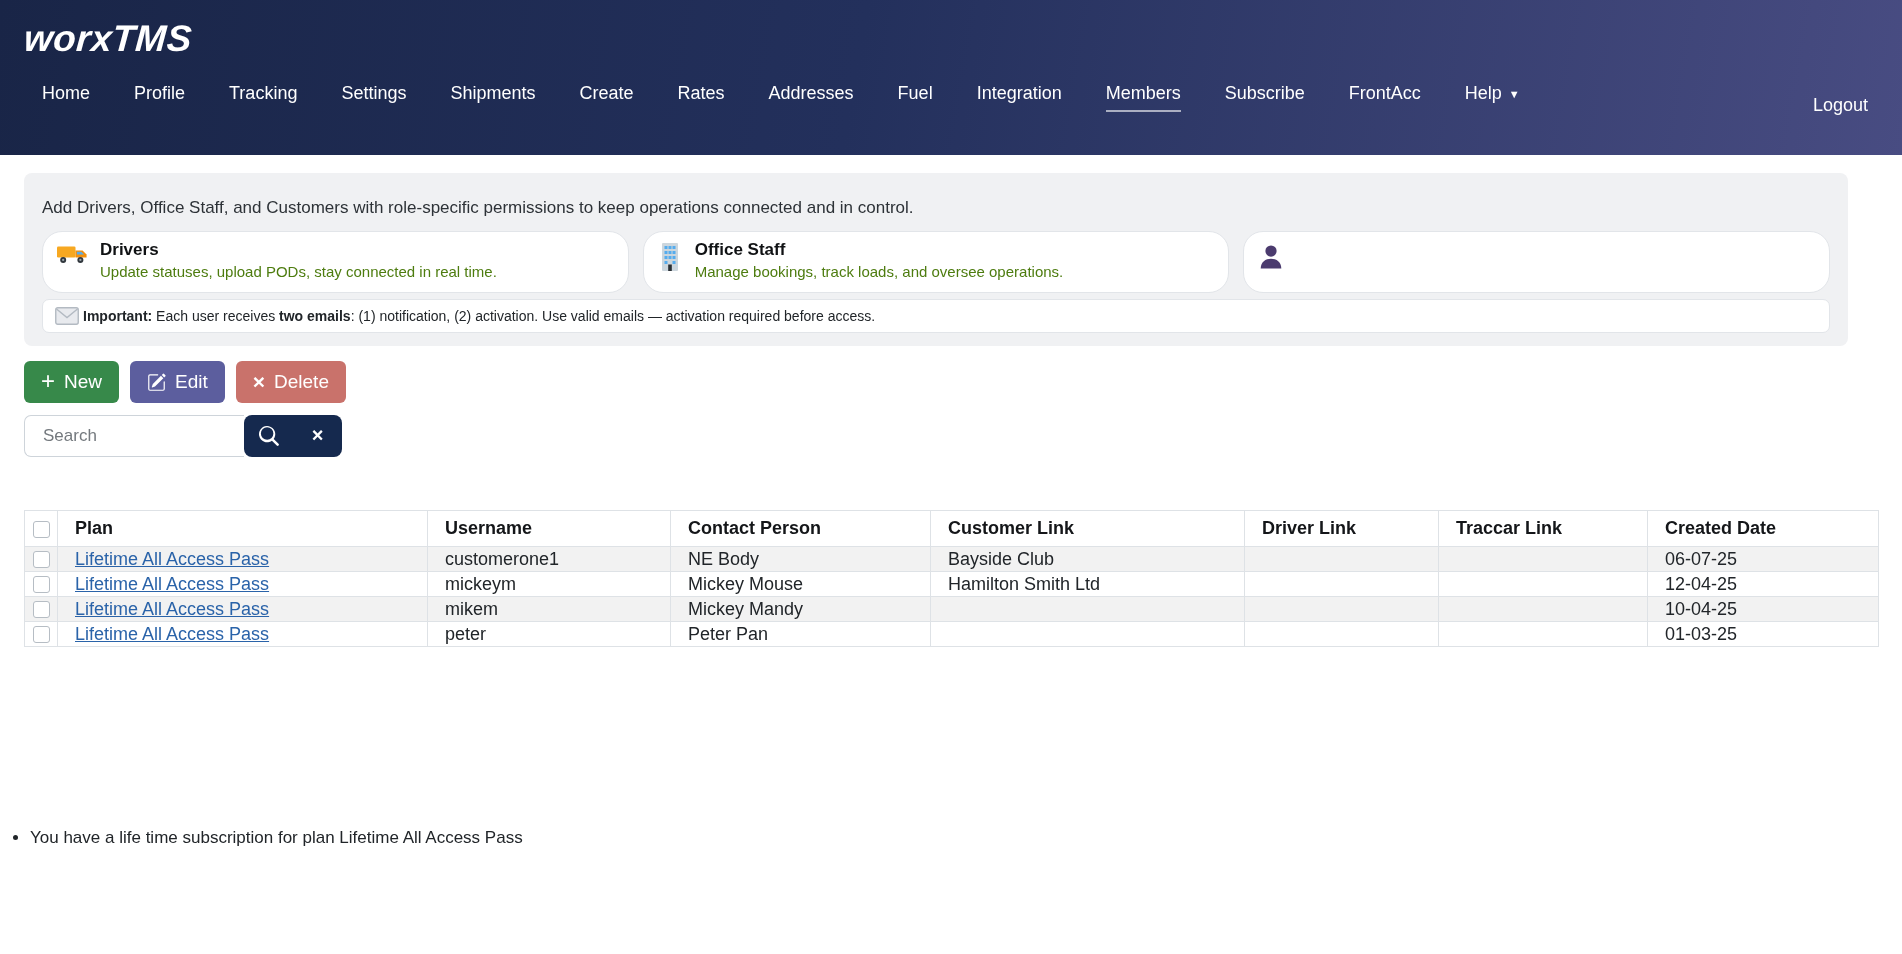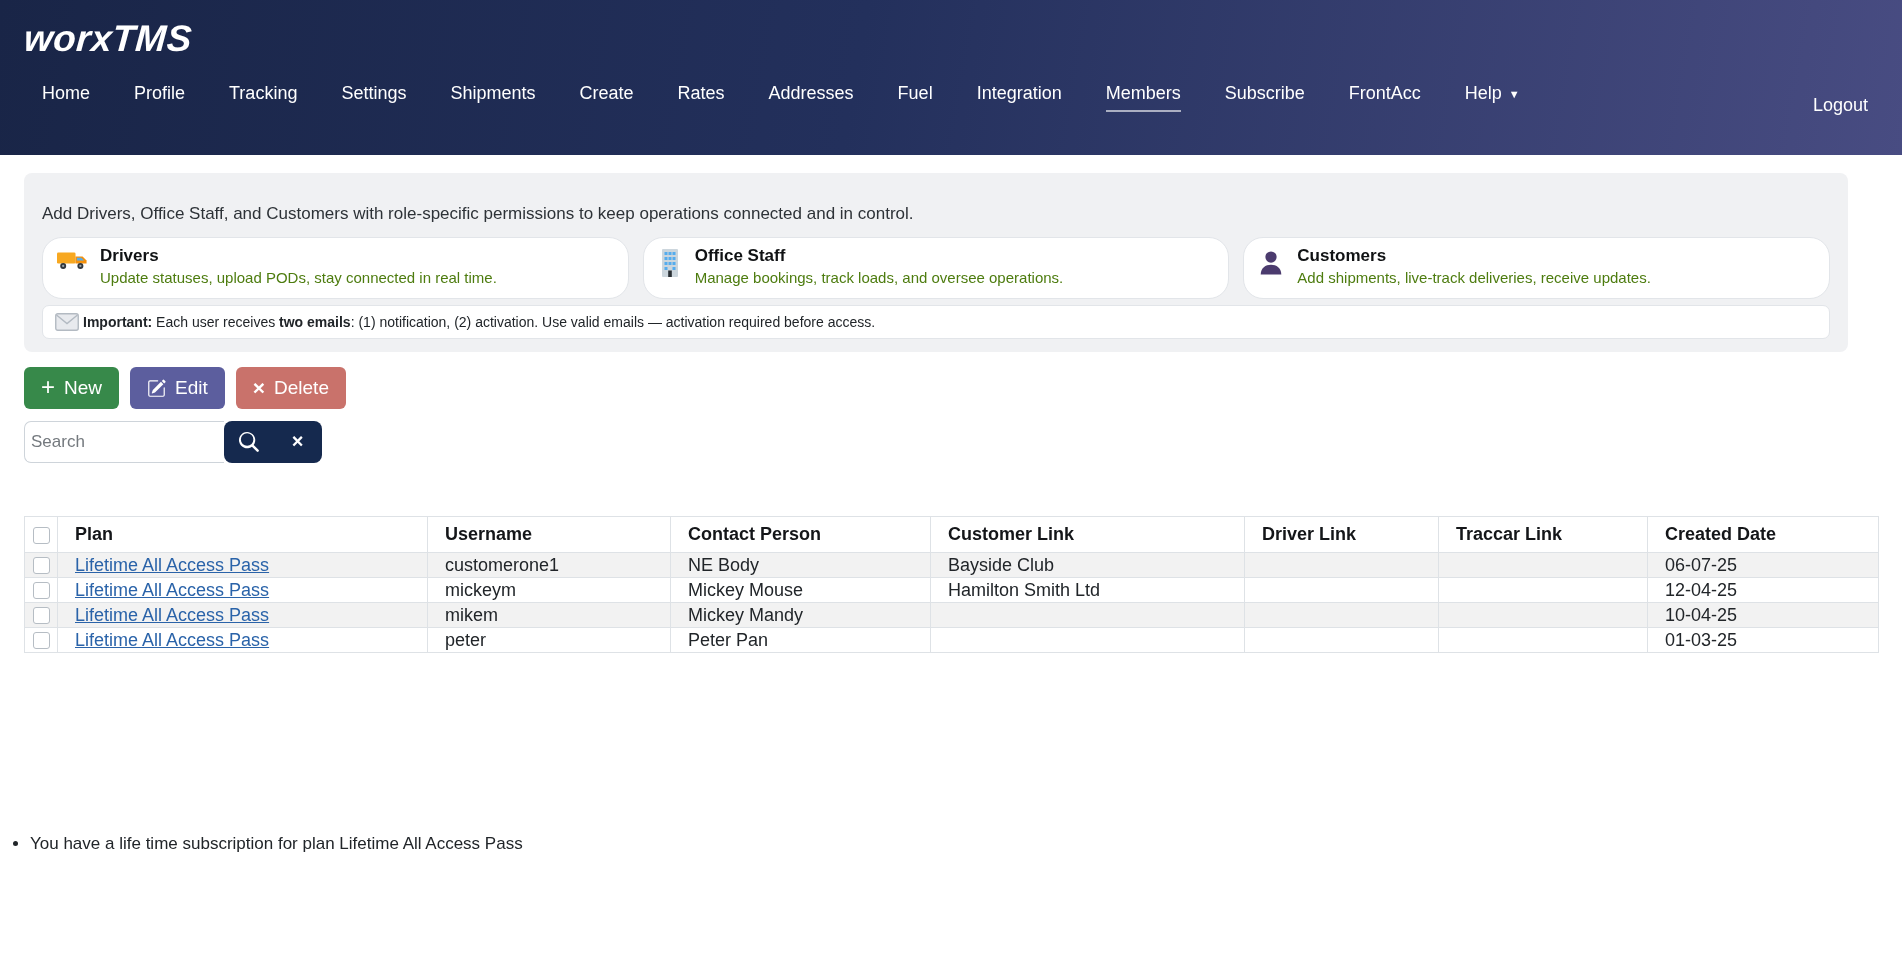--- a/index.html
+++ b/index.html
@@ -35,21 +35,21 @@
 
   
   .content { padding:0 24px; }
 
   .guide-panel {
     background:#f0f1f3; border-radius:8px;
     margin-top:18px; margin-right:30px;
     padding:15px 18px 13px 18px;
   }
   .guide-title { font-size:17px; font-weight:700; color:#1b1e21; }
-  .guide-sub { font-size:17px; color:#2d3237; margin-top:16px; }
+  .guide-sub { font-size:17px; color:#2d3237; margin-top:10px; }
   .cards { display:flex; gap:14px; margin-top:13px; }
   .card {
     flex:1; background:#fff; border:1px solid #e2e5e9; border-radius:20px;
     padding:8px 14px; display:flex; gap:13px; align-items:flex-start; min-height:62px;
   }
   .card-icon { flex:0 0 auto; margin-top:3px; }
   .card-title { font-size:17px; font-weight:700; color:#101214; }
   .card-desc { font-size:15px; color:#4d7c0f; margin-top:3px; }
   .note {
     background:#fff; border:1px solid #e2e5e9; border-radius:7px;
@@ -69,22 +69,22 @@
   }
   .btn-new { background:#37894a; }
   .btn-edit { background:#5c5e9e; }
   .btn-delete { background:#c9726b; }
   .glyph-plus { font-size:24px; font-weight:400; line-height:1; transform:translateY(-1px); }
   .glyph-x { font-size:21px; font-weight:700; line-height:1; transform:translateY(-1px); }
 
   
   .search-row { margin-top:12px; display:flex; align-items:stretch; }
   .search-input {
-    width:200px; height:42px; border:1px solid #ced4da; border-right:none;
-    border-radius:7px 0 0 7px; padding:0 6px; font-size:17px; color:#495057;
+    width:220px; height:42px; border:1px solid #ced4da; border-right:none;
+    border-radius:7px 0 0 7px; padding:0 18px; font-size:17px; color:#495057;
     font-family:inherit; outline:none; background:#fff;
   }
   .search-input::placeholder { color:#74797e; }
   .search-actions {
     width:98px; background:#15294e; border-radius:8px;
     display:flex; align-items:stretch;
   }
   .icon-btn {
     flex:1; background:transparent; border:none; color:#fff; cursor:pointer;
     display:flex; align-items:center; justify-content:center; font-family:inherit;
@@ -203,24 +203,20 @@
         </div>
       </div>
 
       <div class="card">
         <span class="card-icon">
           <svg width="26" height="27" viewBox="0 0 24 24">
             <circle cx="12" cy="7" r="5.2" fill="#4b3b6e"></circle>
             <path d="M2.5 23 c0-6 4.5-9 9.5-9 s9.5 3 9.5 9 z" fill="#4b3b6e"></path>
           </svg>
         </span>
-        <div>
-          <div class="card-title">Customers</div>
-          <div class="card-desc">Add shipments, live-track deliveries, receive updates.</div>
-        </div>
       </div>
     </div>
 
     <div class="note">
       <span style="display:inline-flex;">
         <svg width="24" height="18" viewBox="0 0 24 18">
           <rect x="0.75" y="0.75" width="22.5" height="16.5" rx="2" fill="#e8eaee" stroke="#b3bac2" stroke-width="1.4"></rect>
           <path d="M1.5 2 L12 10.5 L22.5 2" fill="none" stroke="#b3bac2" stroke-width="1.4"></path>
         </svg>
       </span>

